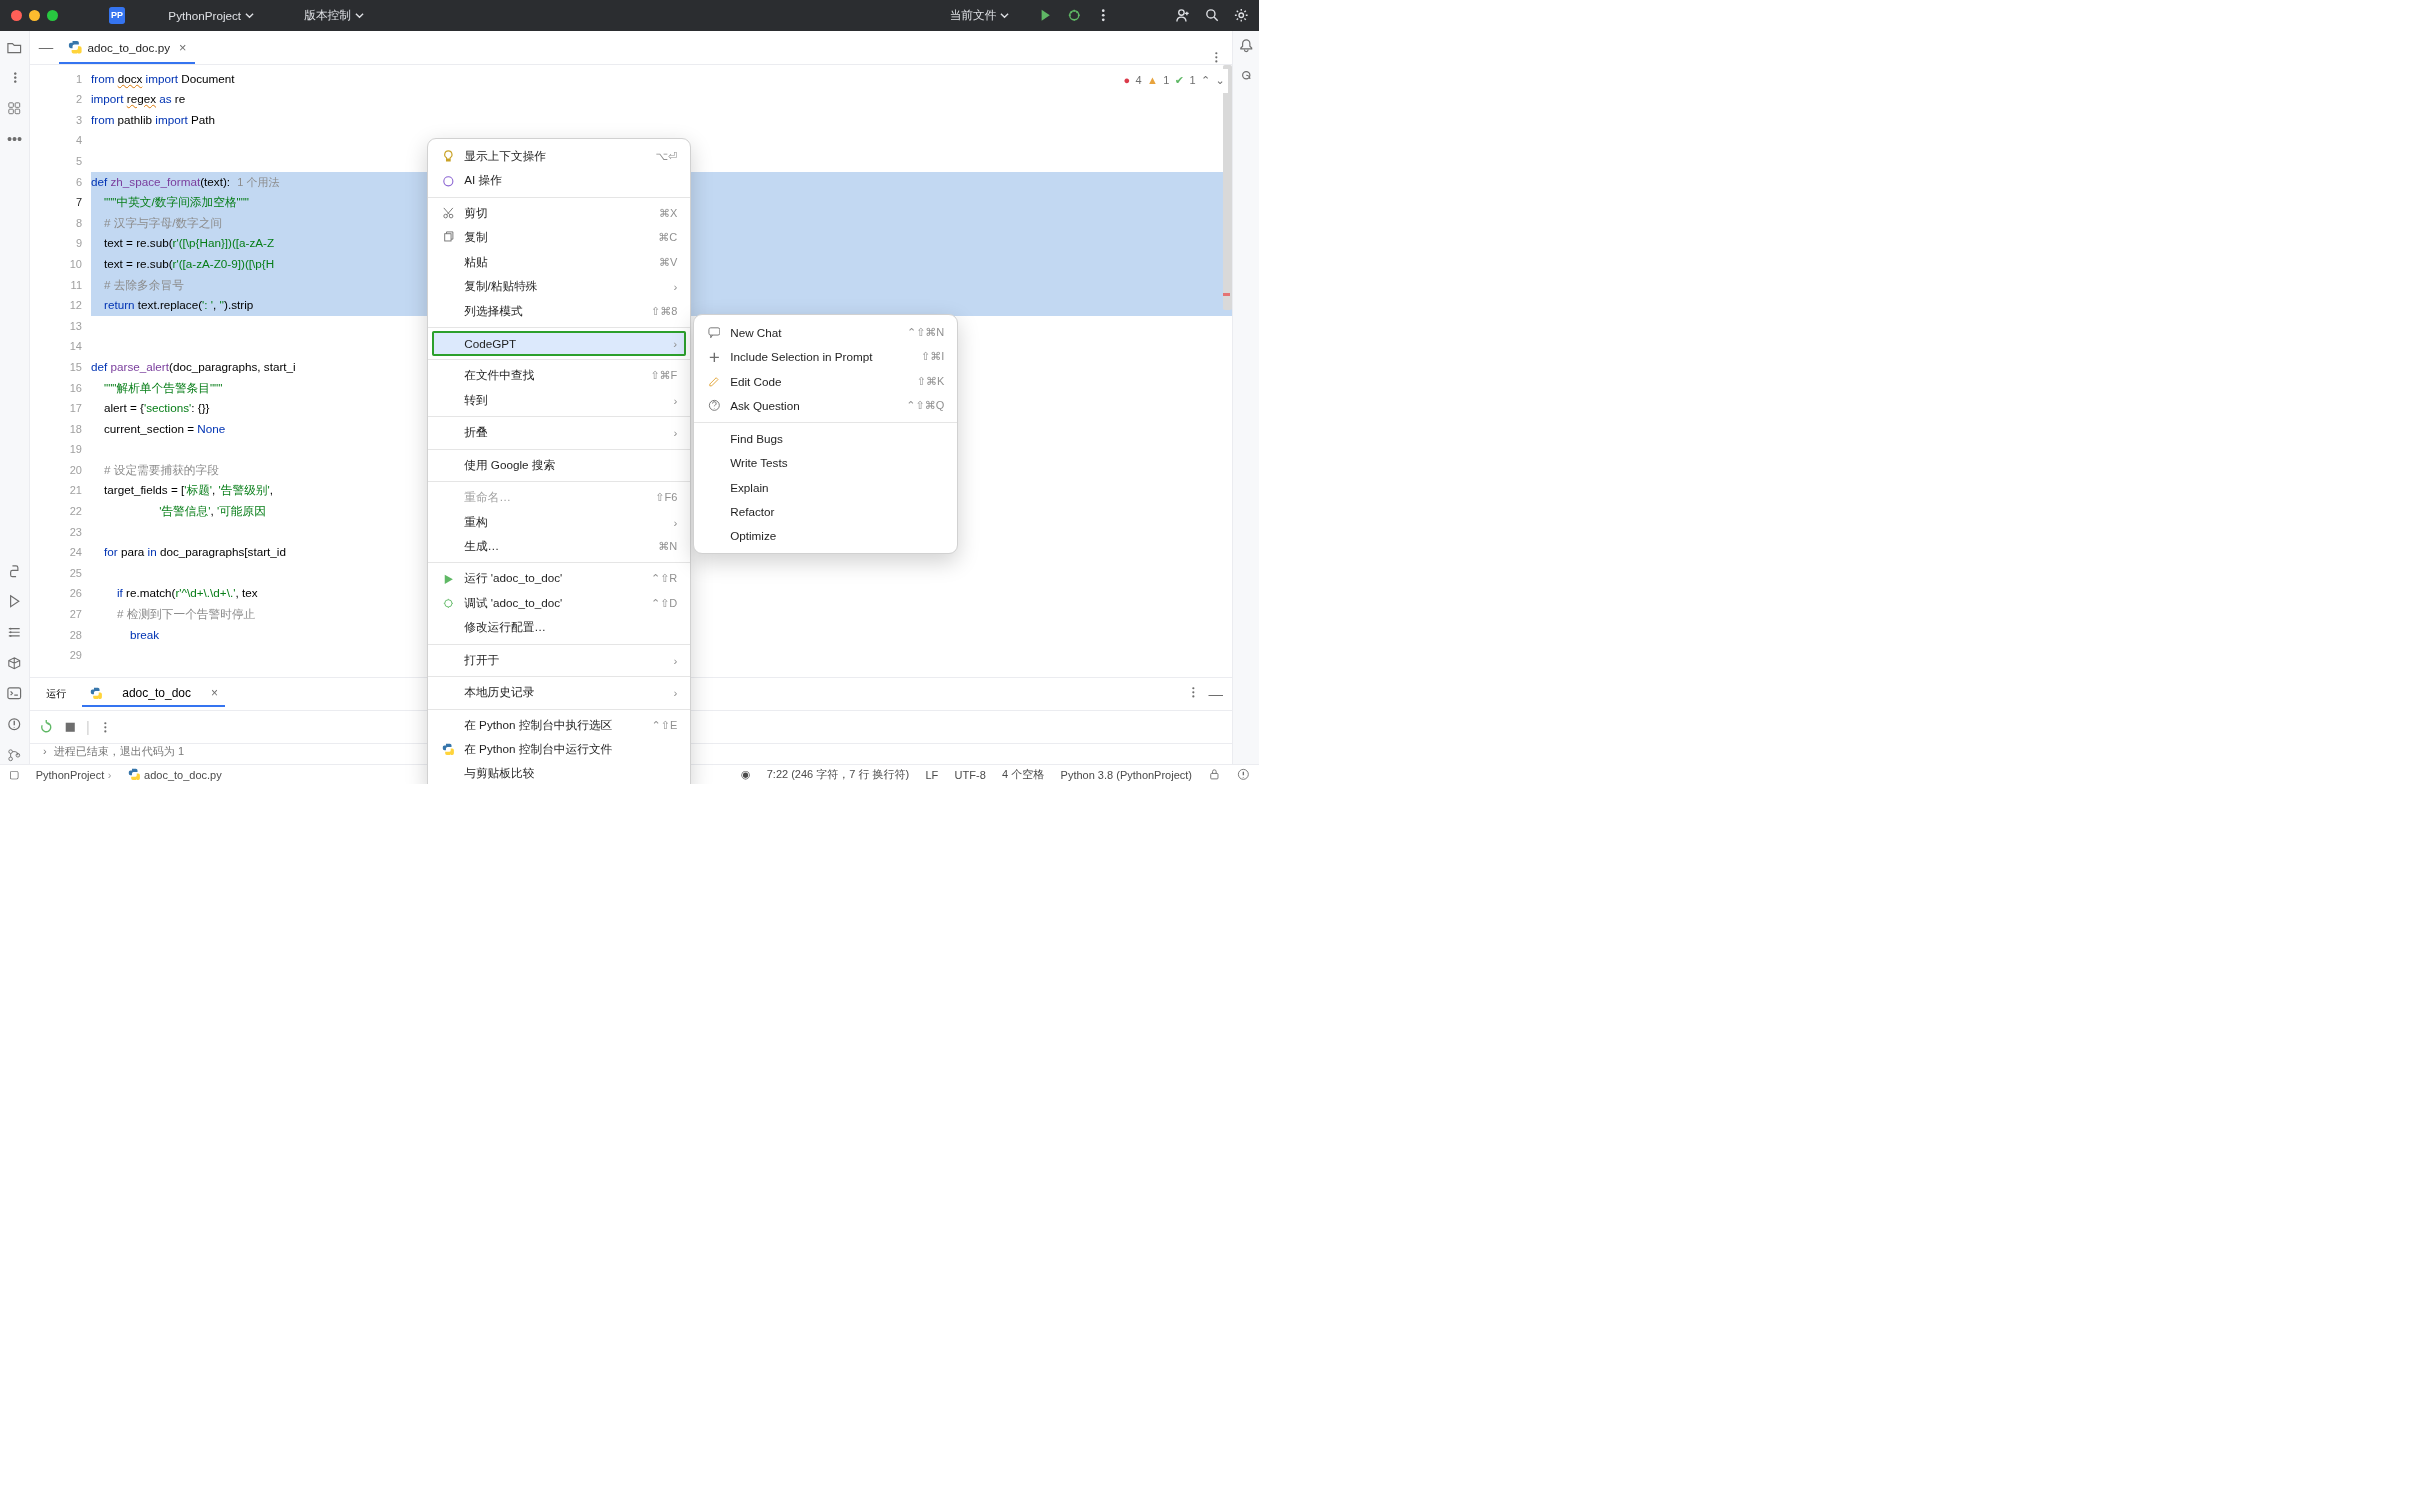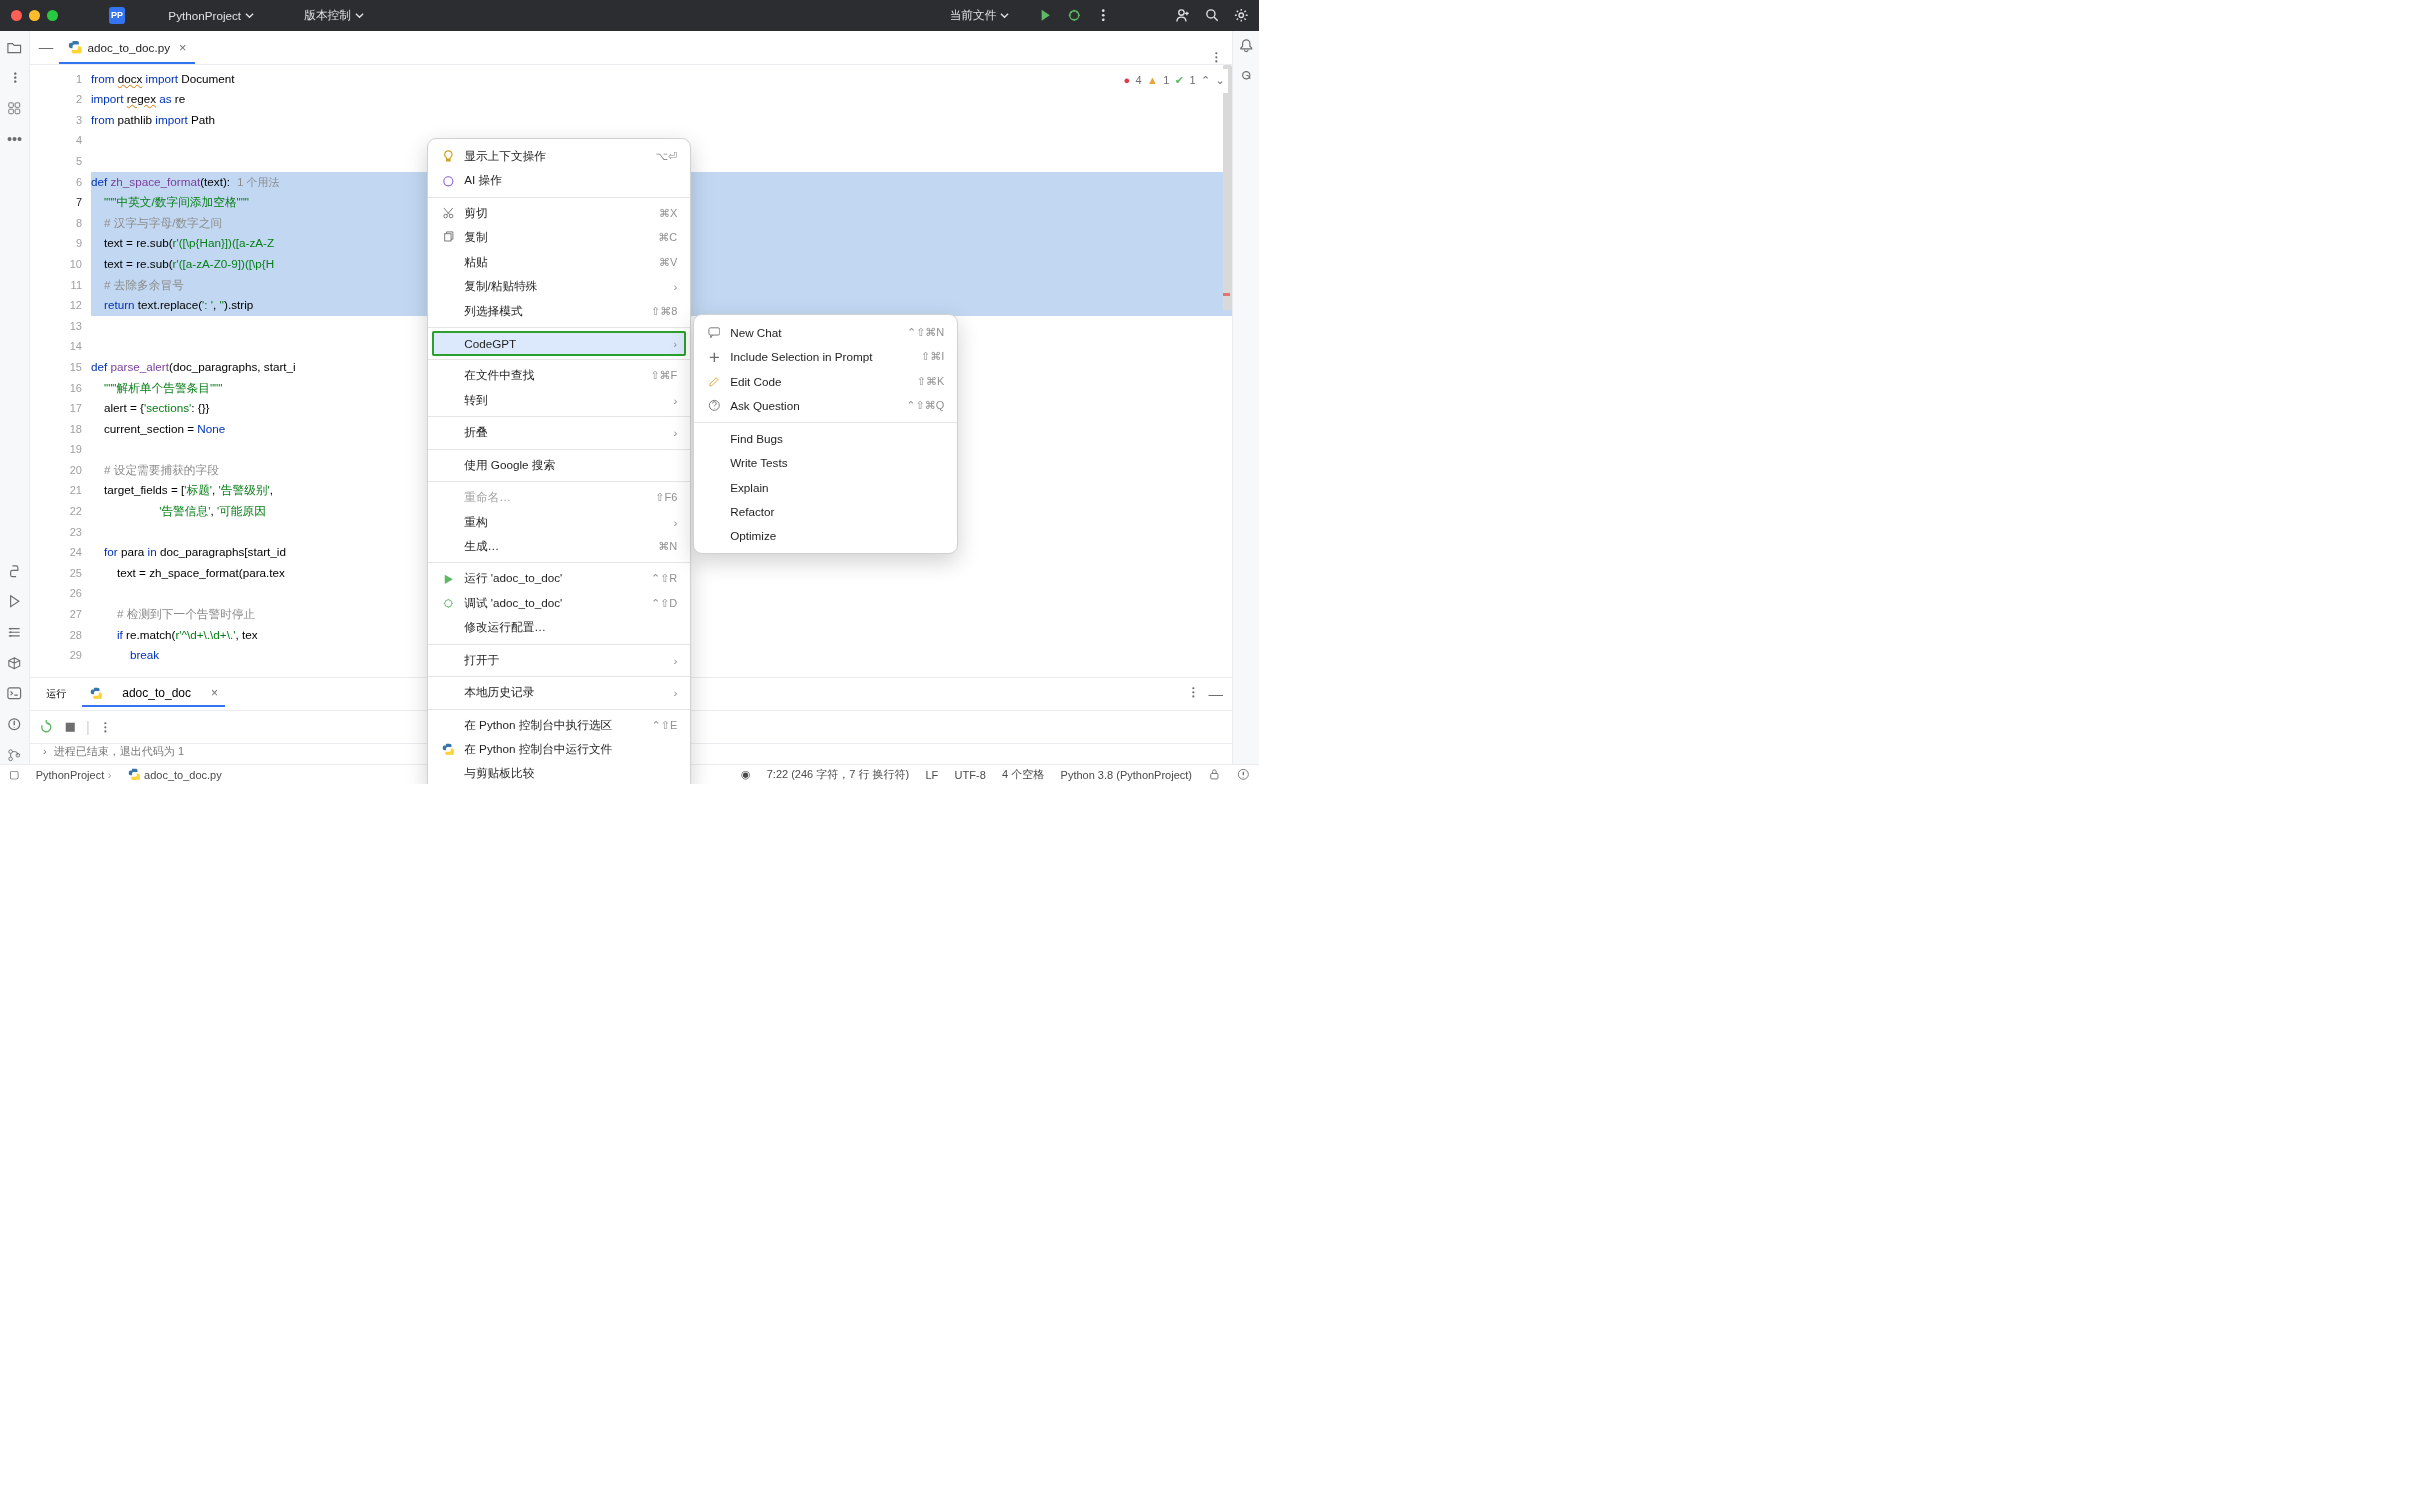--- a/index.html
+++ b/index.html
@@ -289,24 +289,23 @@
         <div class="code-line"><span class="kw">def</span> <span class="fn">parse_alert</span>(doc_paragraphs, start_i</div>
         <div class="code-line">    <span class="str">"""解析单个告警条目"""</span></div>
         <div class="code-line">    alert = {<span class="str">'sections'</span>: {}}</div>
         <div class="code-line">    current_section = <span class="kw">None</span></div>
         <div class="code-line"> </div>
         <div class="code-line">    <span class="cmt"># 设定需要捕获的字段</span></div>
         <div class="code-line">    target_fields = [<span class="str">'标题'</span>, <span class="str">'告警级别'</span>,</div>
         <div class="code-line">                     <span class="str">'告警信息'</span>, <span class="str">'可能原因</span></div>
         <div class="code-line"> </div>
         <div class="code-line">    <span class="kw">for</span> para <span class="kw">in</span> doc_paragraphs[start_id</div>
-        <div class="code-line">        text = zh_space_format(para.tex</div>
         <div class="code-line"> </div>
+        <div class="code-line">        <span class="kw">if</span> re.match(<span class="str">r'^\d+\.\d+\.'</span>, tex</div>
         <div class="code-line">        <span class="cmt"># 检测到下一个告警时停止</span></div>
-        <div class="code-line">        <span class="kw">if</span> re.match(<span class="str">r'^\d+\.\d+\.'</span>, tex</div>
         <div class="code-line">            <span class="kw">break</span></div>
         <div class="error-stripe">
           <div class="bar"></div>
           <div class="mark" style="top:228px;background:#e57373"></div>
         </div>
       </div>
     </div>
 
     <div class="run-panel">
       <div class="run-tabs">

